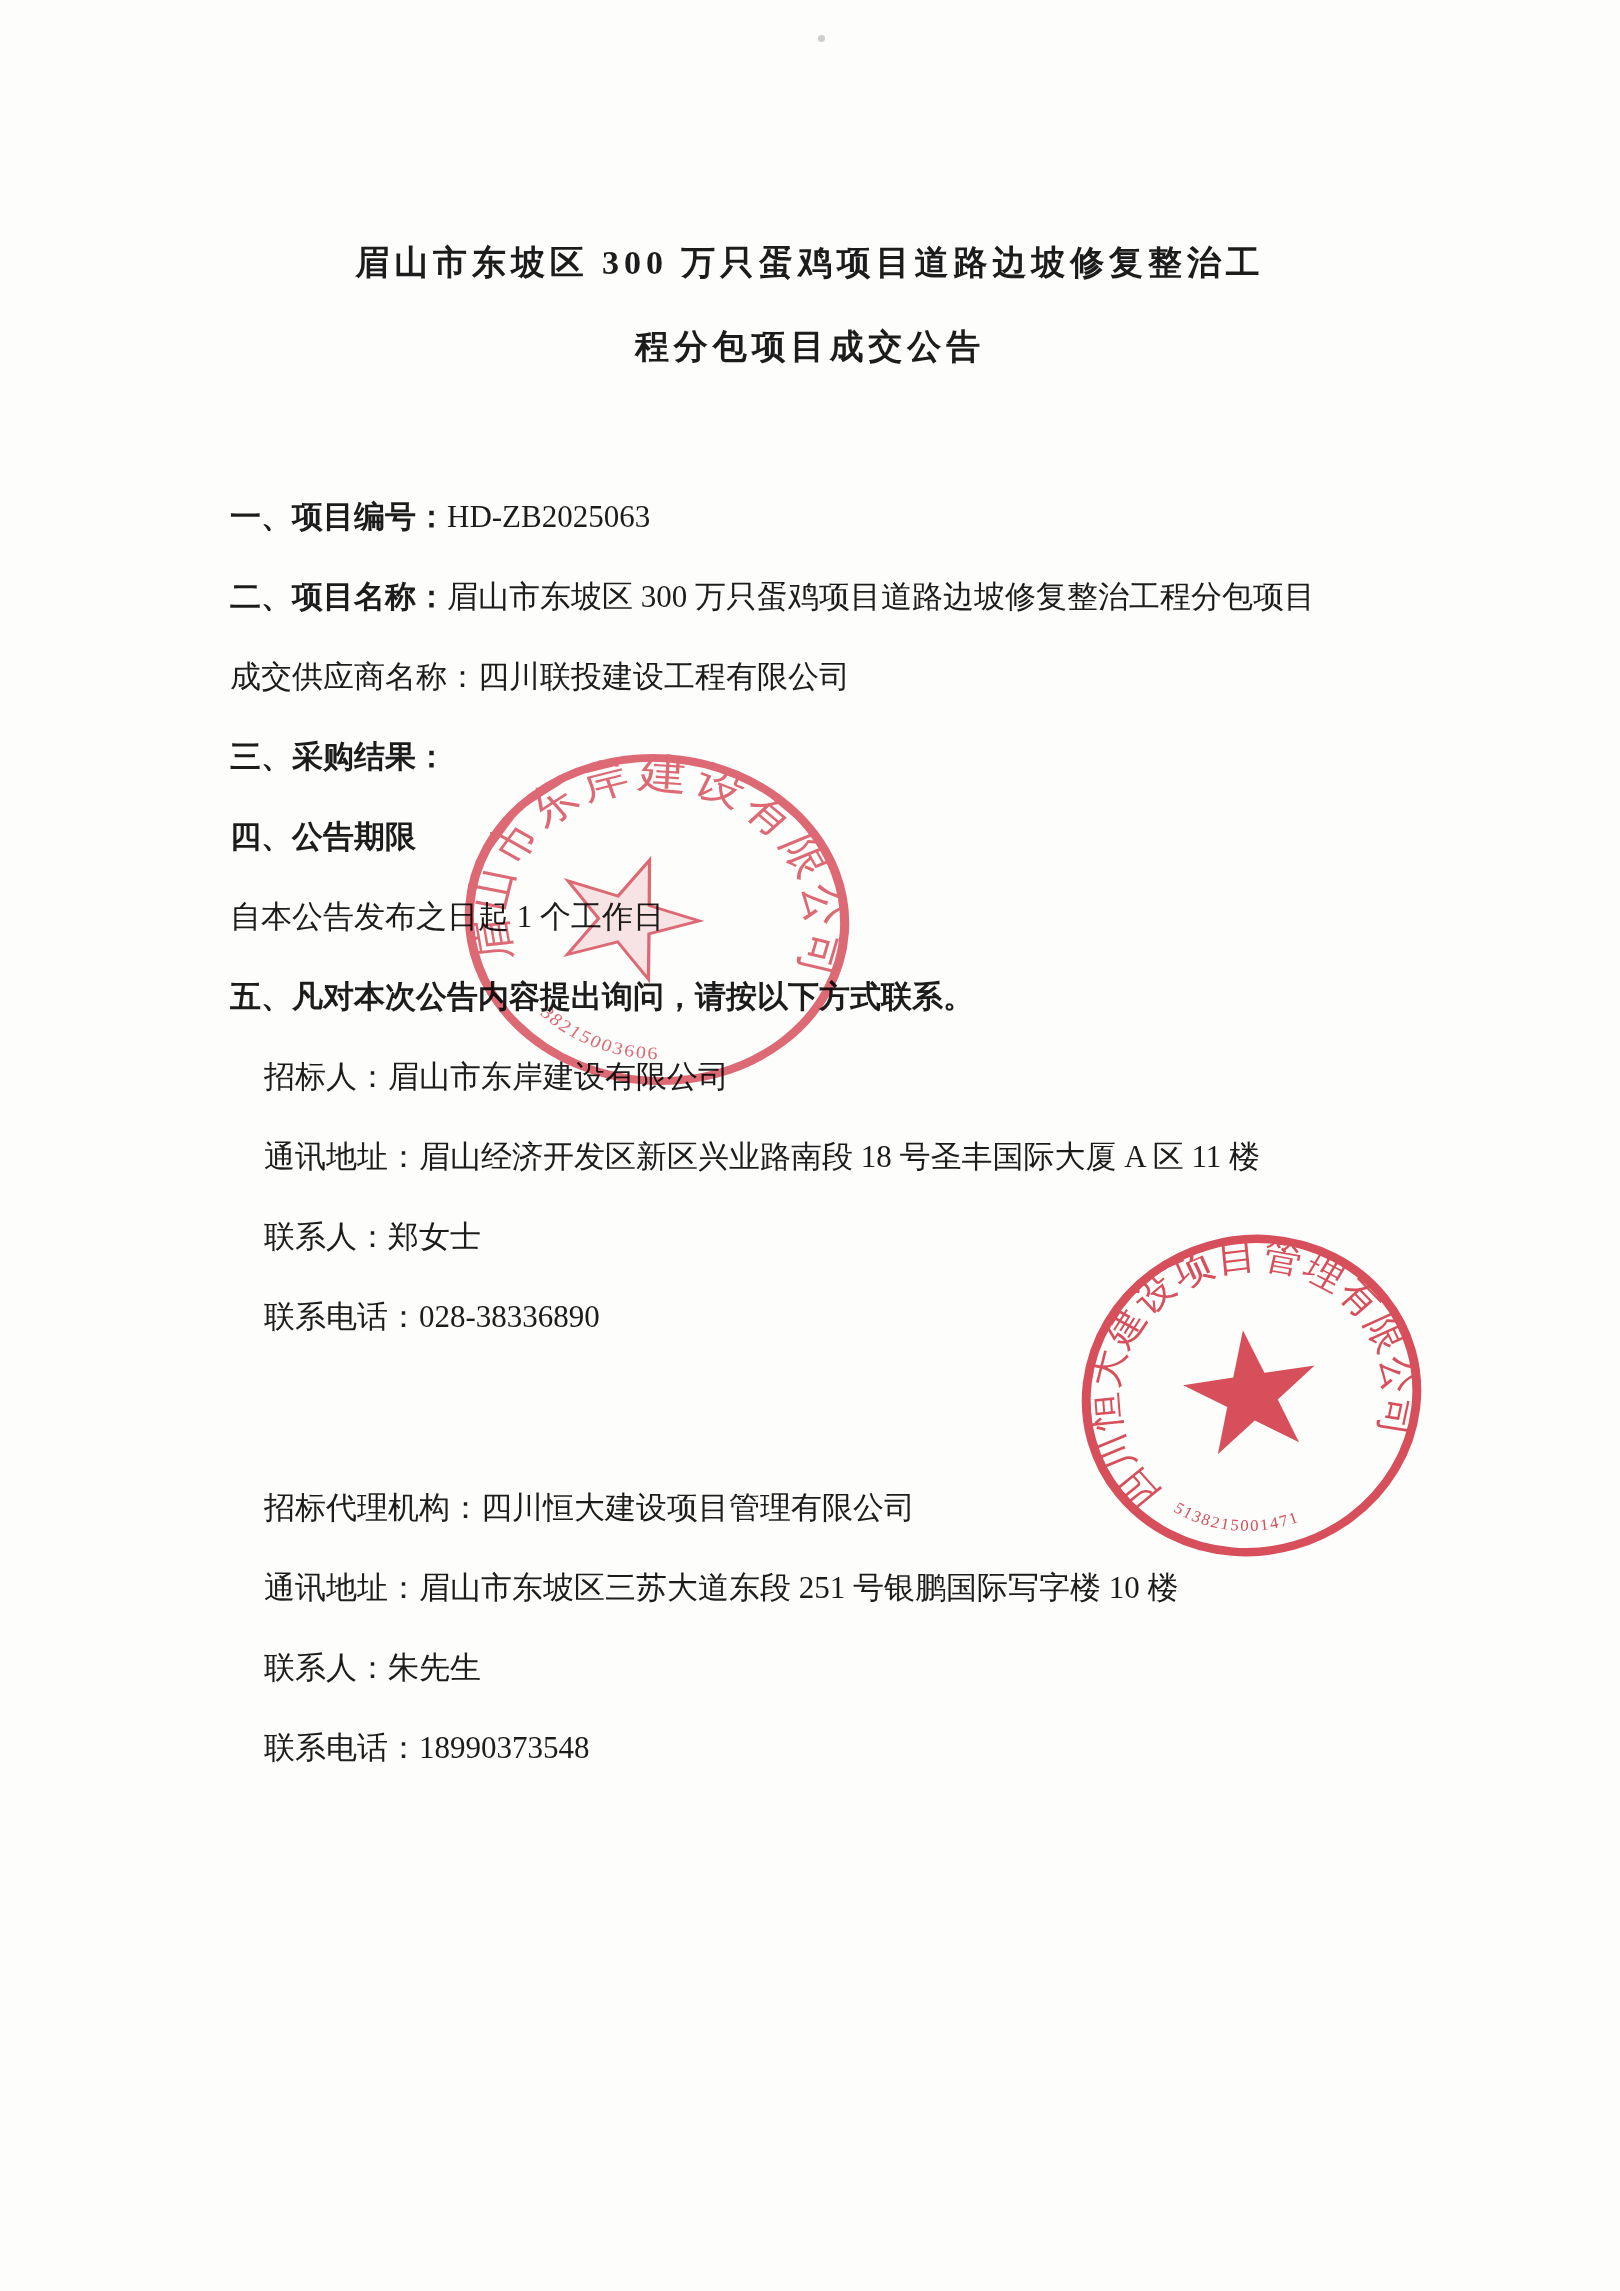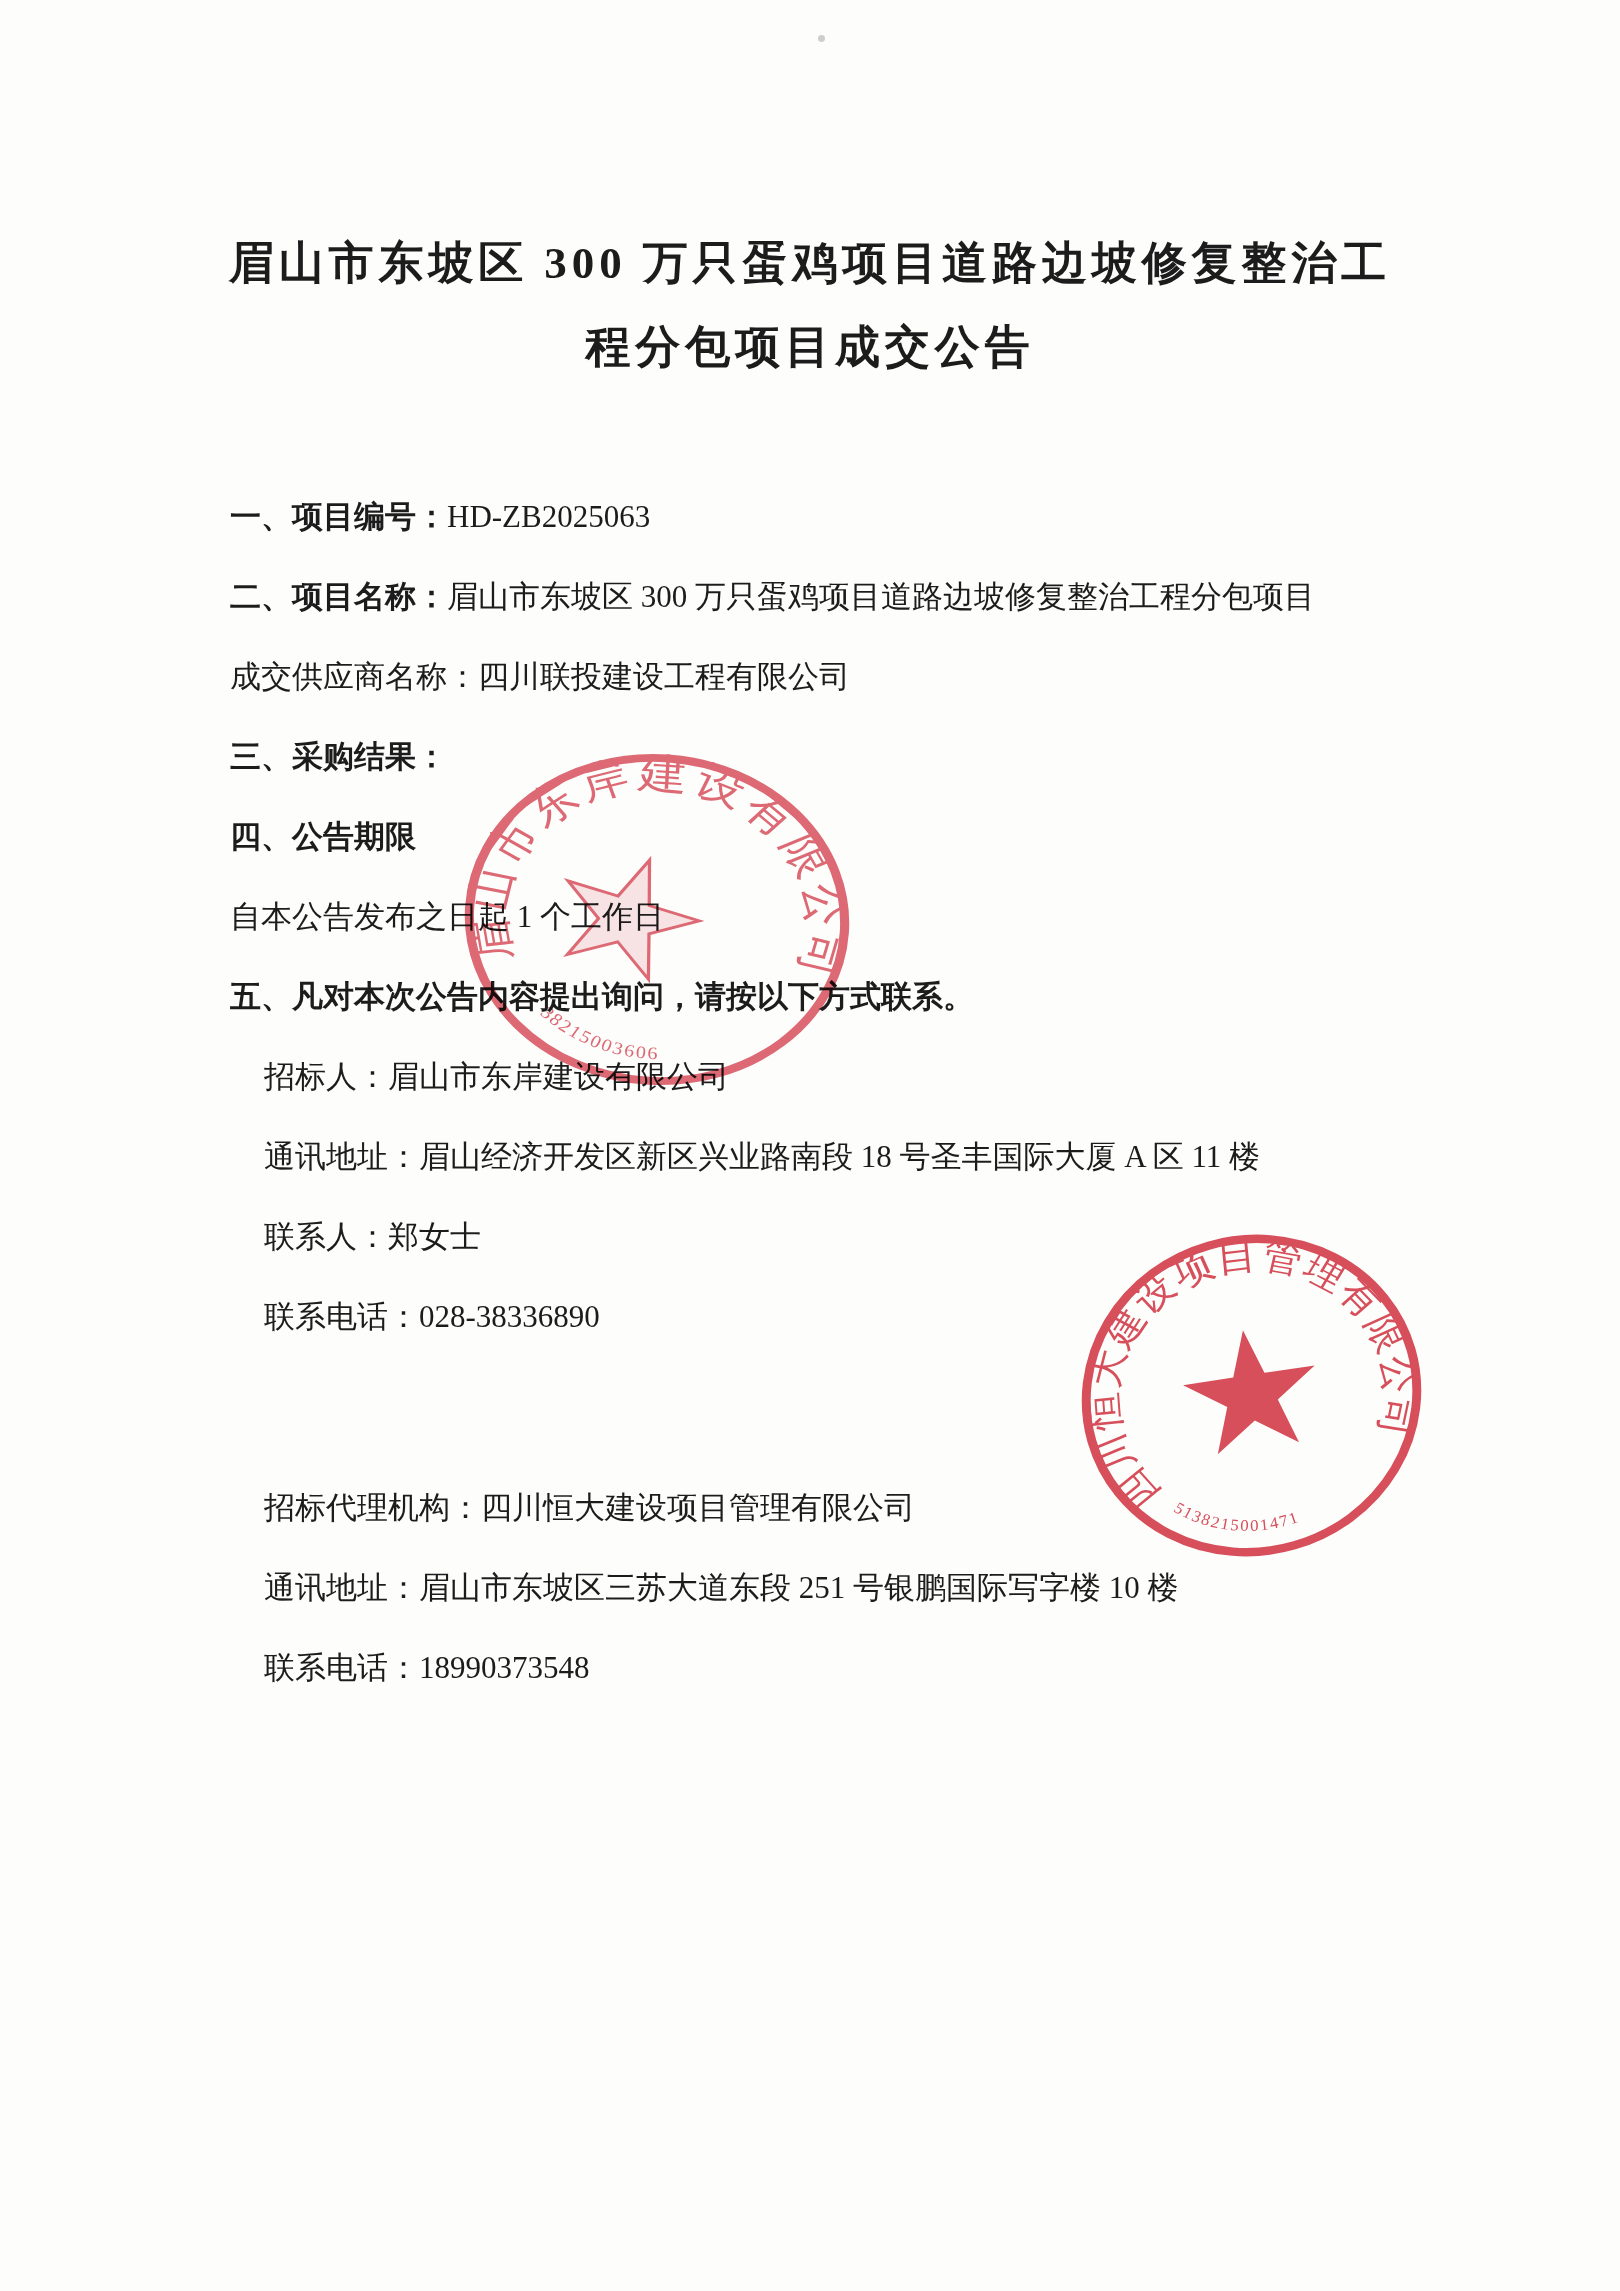--- a/index.html
+++ b/index.html
@@ -11,21 +11,21 @@
     font-family:"Liberation Serif","DejaVu Serif",serif;
     color:#1c1c1c;
   }
   .scan-speck{
     position:absolute;left:818px;top:35px;width:6.9px;height:6.9px;
     background:#b9b9b9;border-radius:50%;opacity:.7;
   }
   .title{
     position:absolute;left:0;top:221px;width:1620px;
     text-align:center;
-    font-size:45px;font-weight:700;
+    font-size:34px;font-weight:700;
     letter-spacing:4.9px;
     line-height:84px;
   }
   .body-block{
     position:absolute;left:214px;top:469px;width:1264px;
     font-size:31px;line-height:64px;
   }
   .line{margin:16px;white-space:nowrap;}
   .line .label{
     font-family:"Liberation Sans","DejaVu Sans",sans-serif;
@@ -71,20 +71,21 @@
     <p class="line"><span class="label">三、采购结果：</span></p>
     <p class="line"><span class="label">四、公告期限</span></p>
     <p class="line">自本公告发布之日起 1 个工作日</p>
     <p class="line"><span class="label">五、凡对本次公告内容提出询问，请按以下方式联系。</span></p>
     <p class="line indent">招标人：眉山市东岸建设有限公司</p>
     <p class="line indent">通讯地址：眉山经济开发区新区兴业路南段 18 号圣丰国际大厦 A 区 11 楼</p>
     <p class="line indent">联系人：郑女士</p>
     <p class="line indent">联系电话：028-38336890</p>
     <p class="line indent gap-top">招标代理机构：四川恒大建设项目管理有限公司</p>
     <p class="line indent">通讯地址：眉山市东坡区三苏大道东段 251 号银鹏国际写字楼 10 楼</p>
+    <p class="line indent">联系人：朱先生</p>
     <p class="line indent">联系电话：18990373548</p>
   </div>
 
   <svg class="seal seal-1" viewBox="0 0 400 400" preserveAspectRatio="none" xmlns="http://www.w3.org/2000/svg" xmlns:xlink="http://www.w3.org/1999/xlink">
     <defs>
       <path id="name1path" d="M 64.1 263.4 A 150 150 0 1 1 335.9 263.4" fill="none"></path>
       <path id="num1path" d="M 90.9 317 A 160 160 0 0 0 309.1 317" fill="none"></path>
     </defs>
     <circle cx="200" cy="200" r="185" fill="none" stroke="#d5404d" stroke-width="9"></circle>
     <g transform="rotate(15 170 202)">

